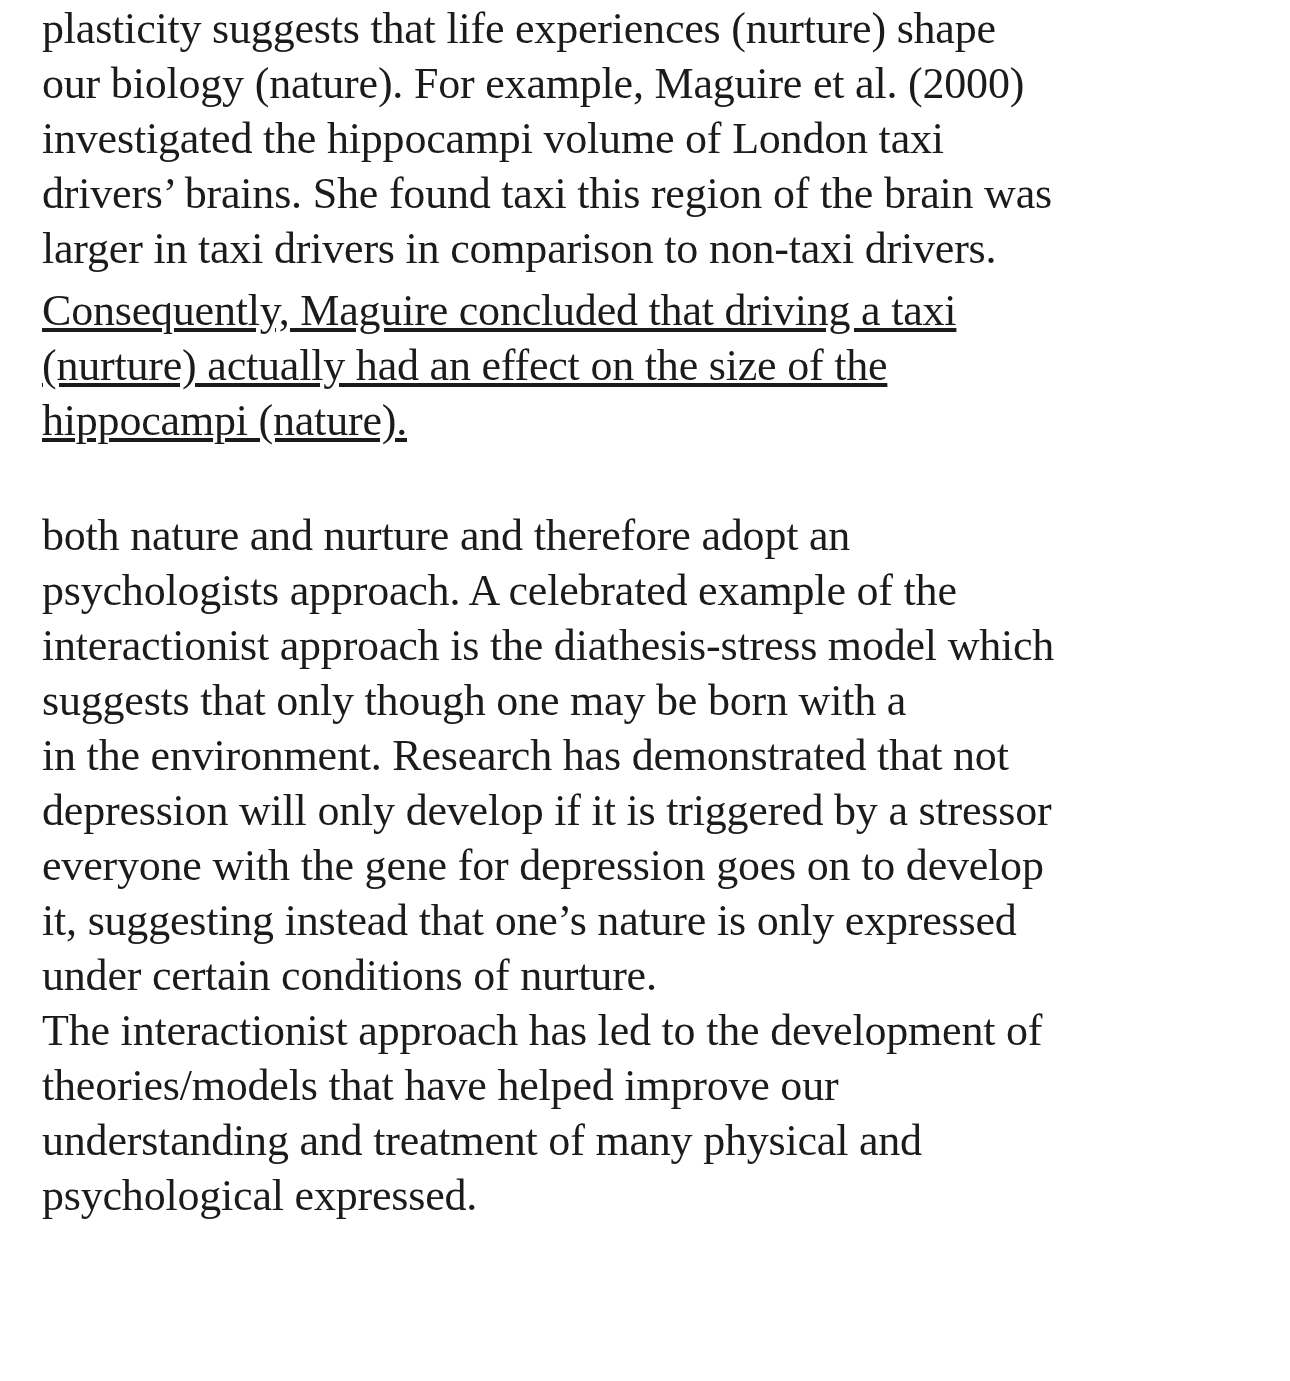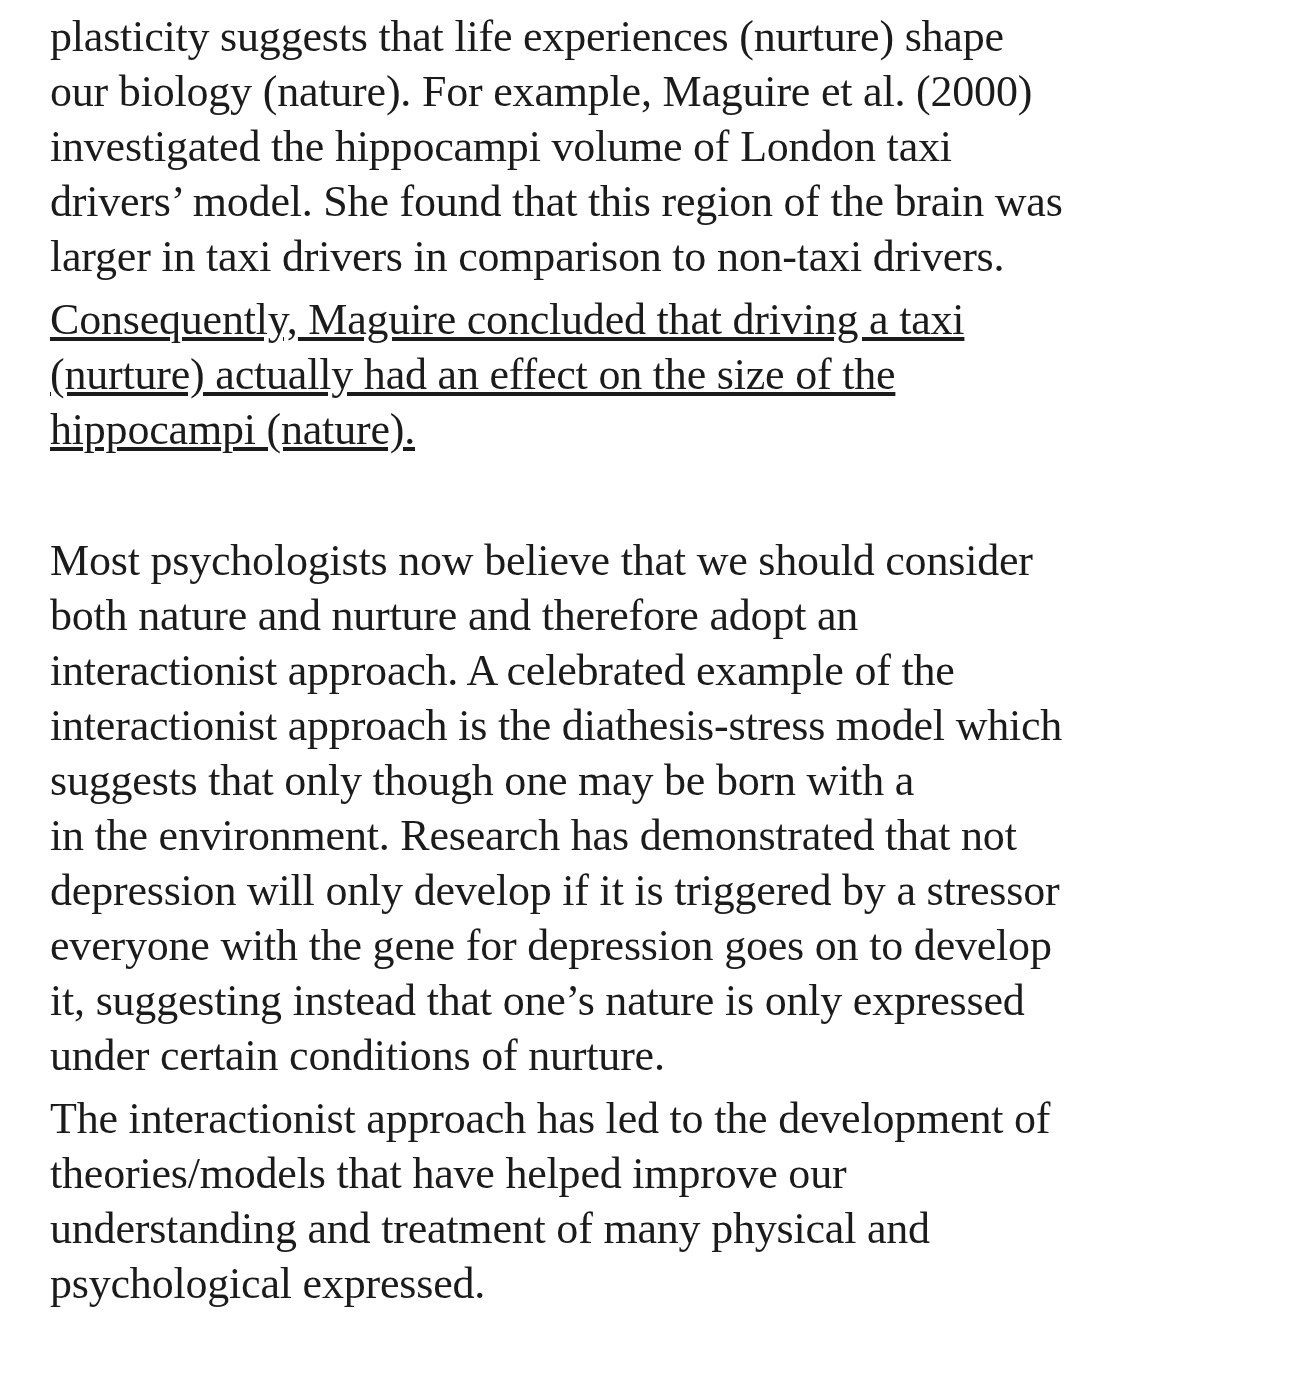--- a/index.html
+++ b/index.html
@@ -17,21 +17,21 @@
     width: 1290px;
     height: 1381px;
     padding: 1px 30px 0 42px;
     font-family: "Liberation Serif", "DejaVu Serif", serif;
     font-size: 44px;
     line-height: 55px;
     color: #1b1b1b;
     -webkit-font-smoothing: antialiased;
   }
   .para {
-    margin: 8px;
+    margin: 0;
   }
   .para.gap-sm {
     margin-top: 7px;
     text-decoration: underline;
   }
   .spacer {
     height: 60px;
   }
   .line {
     white-space: nowrap;
@@ -39,33 +39,32 @@
   }
 </style>
 </head>
 <body>
 
 <div class="page" style="color: rgb(27, 27, 27); background: rgb(255, 255, 255);">
     <div class="para">
       <div class="line">plasticity suggests that life experiences (nurture) shape</div>
       <div class="line">our biology (nature). For example, Maguire et al. (2000)</div>
       <div class="line">investigated the hippocampi volume of London taxi</div>
-      <div class="line">drivers’ model. She found that this region of the brain was</div>
+      <div class="line">drivers’ brains. She found taxi this region of the brain was</div>
       <div class="line">larger in taxi drivers in comparison to non-taxi drivers.</div>
     </div>
     <div class="para gap-sm">
       <div class="line">Consequently, Maguire concluded that driving a taxi</div>
       <div class="line">(nurture) actually had an effect on the size of the</div>
       <div class="line">hippocampi (nature).</div>
     </div>
     <div class="spacer"></div>
     <div class="para">
-      <div class="line">Most psychologists now believe that we should consider</div>
       <div class="line">both nature and nurture and therefore adopt an</div>
-      <div class="line">interactionist approach. A celebrated example of the</div>
+      <div class="line">psychologists approach. A celebrated example of the</div>
       <div class="line">interactionist approach is the diathesis-stress model which</div>
       <div class="line">suggests that only though one may be born with a</div>
       <div class="line">in the environment. Research has demonstrated that not</div>
       <div class="line">depression will only develop if it is triggered by a stressor</div>
       <div class="line">everyone with the gene for depression goes on to develop</div>
       <div class="line">it, suggesting instead that one’s nature is only expressed</div>
       <div class="line">under certain conditions of nurture.</div>
     </div>
     <div class="para">
       <div class="line">The interactionist approach has led to the development of</div>

